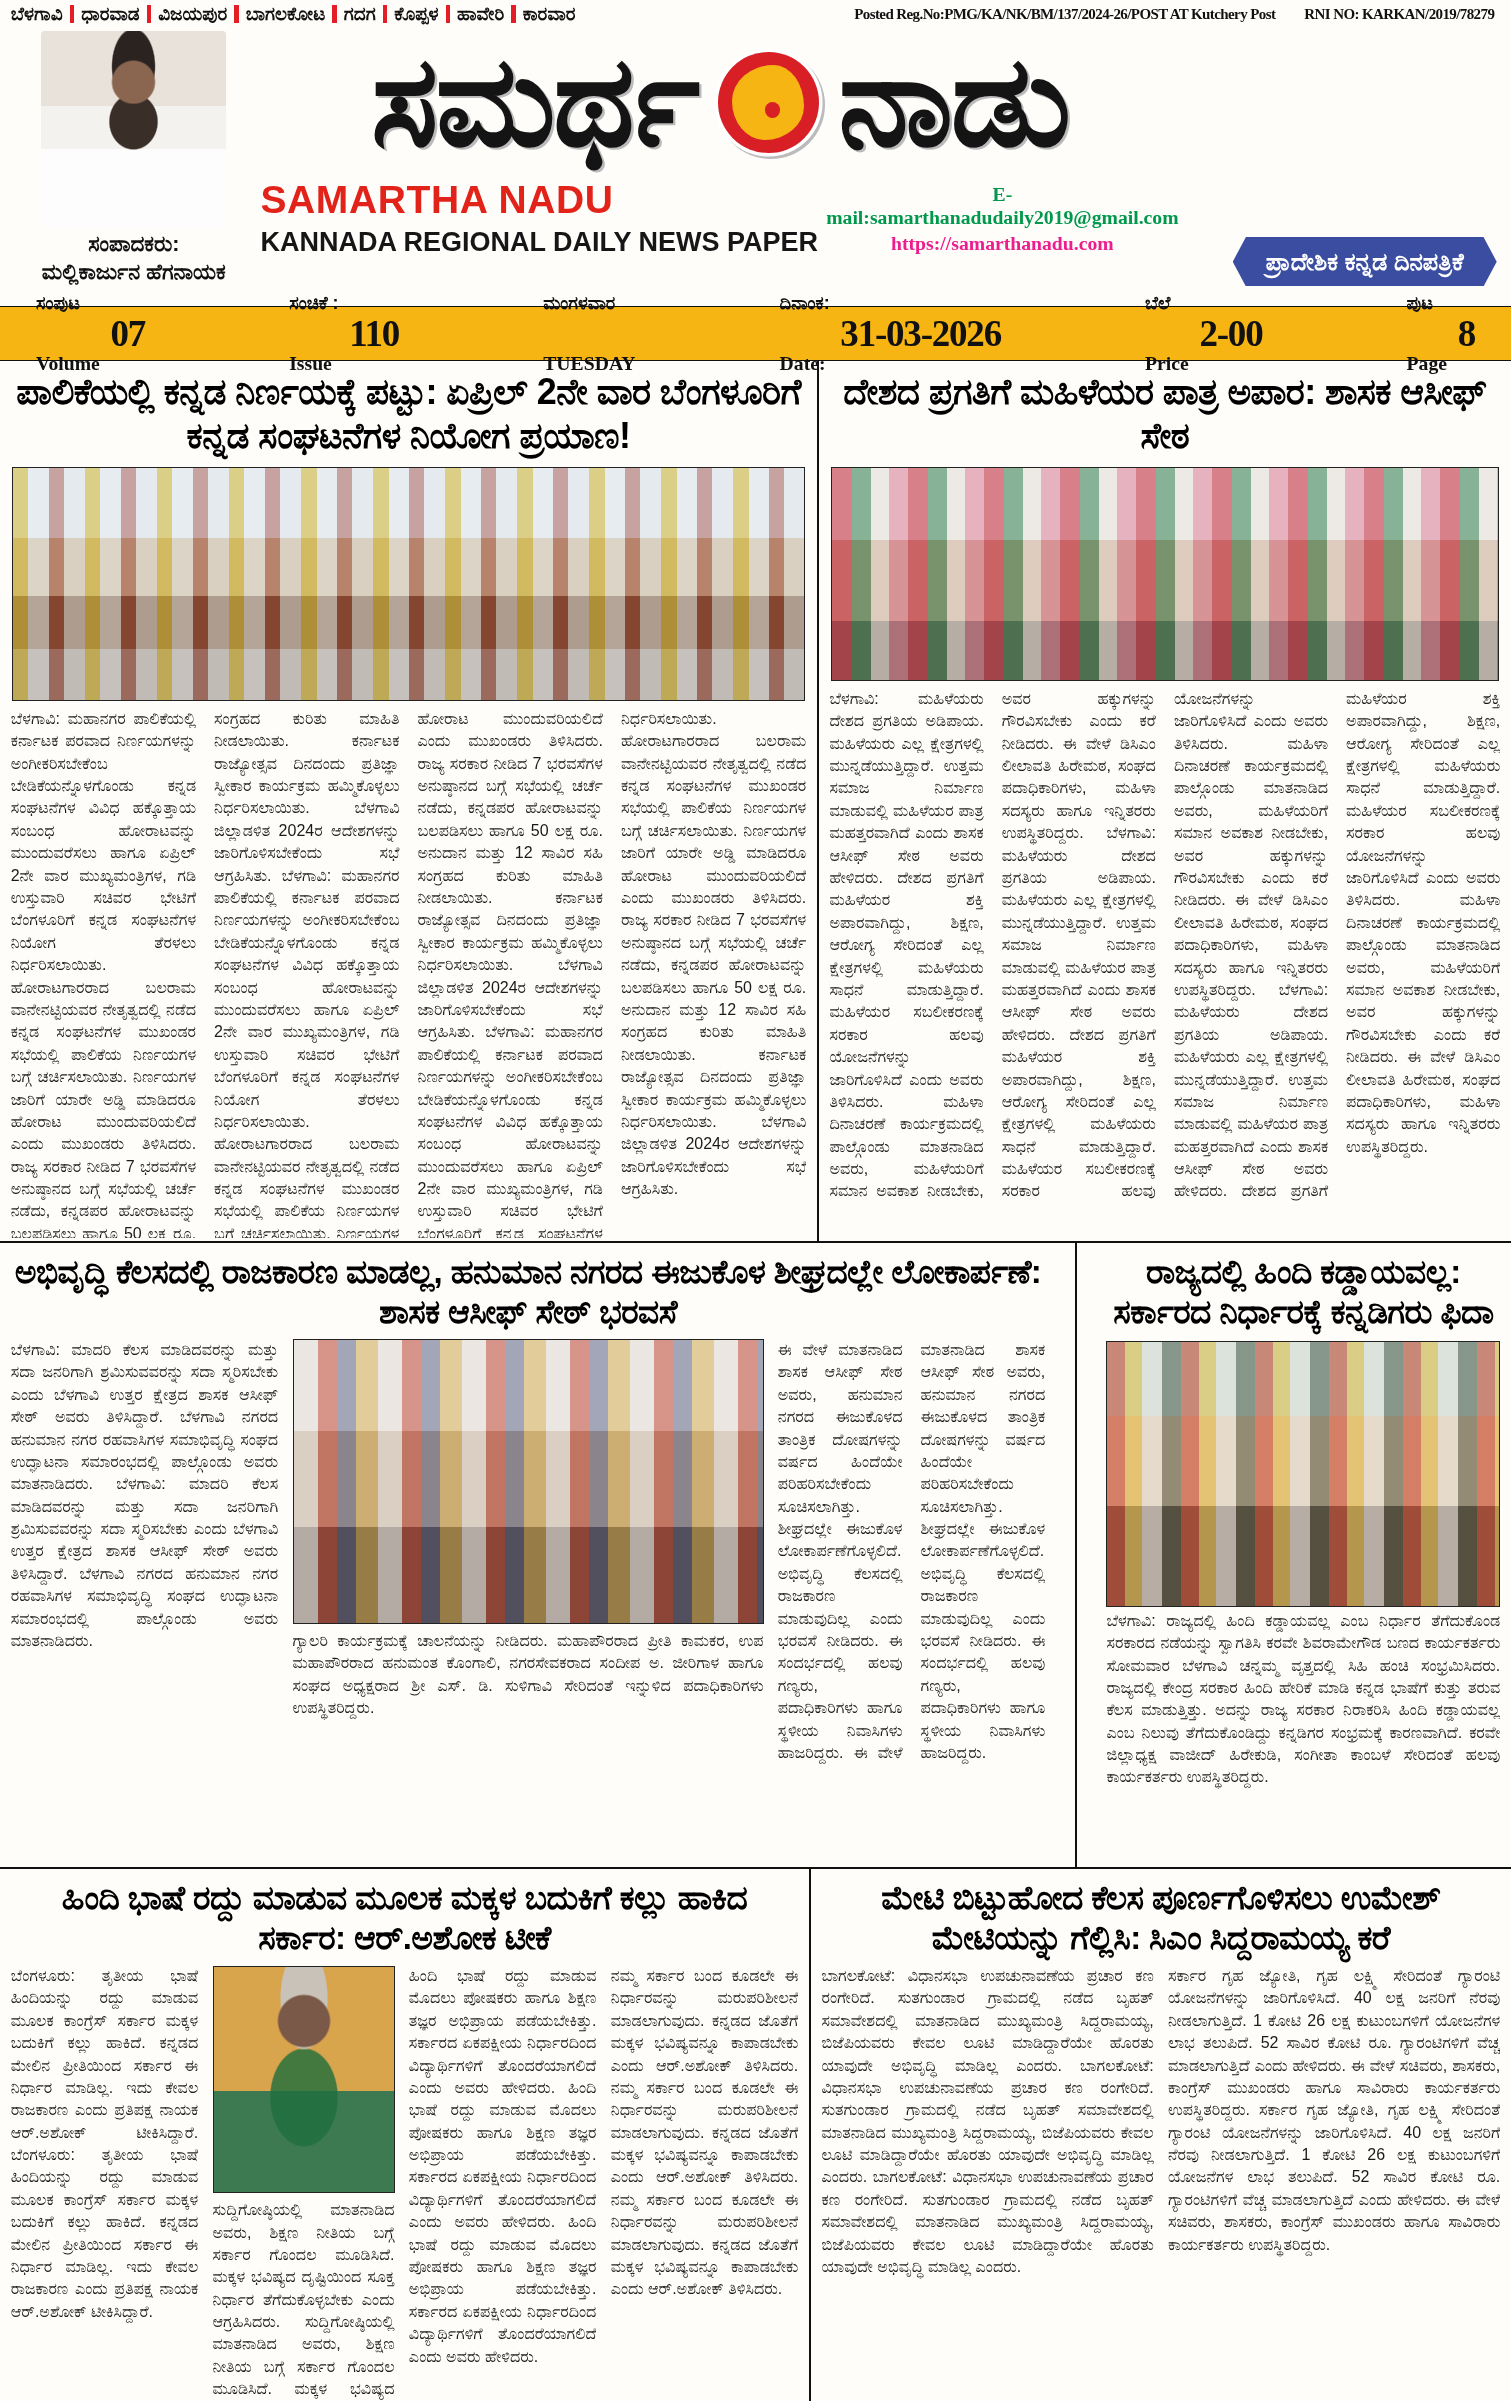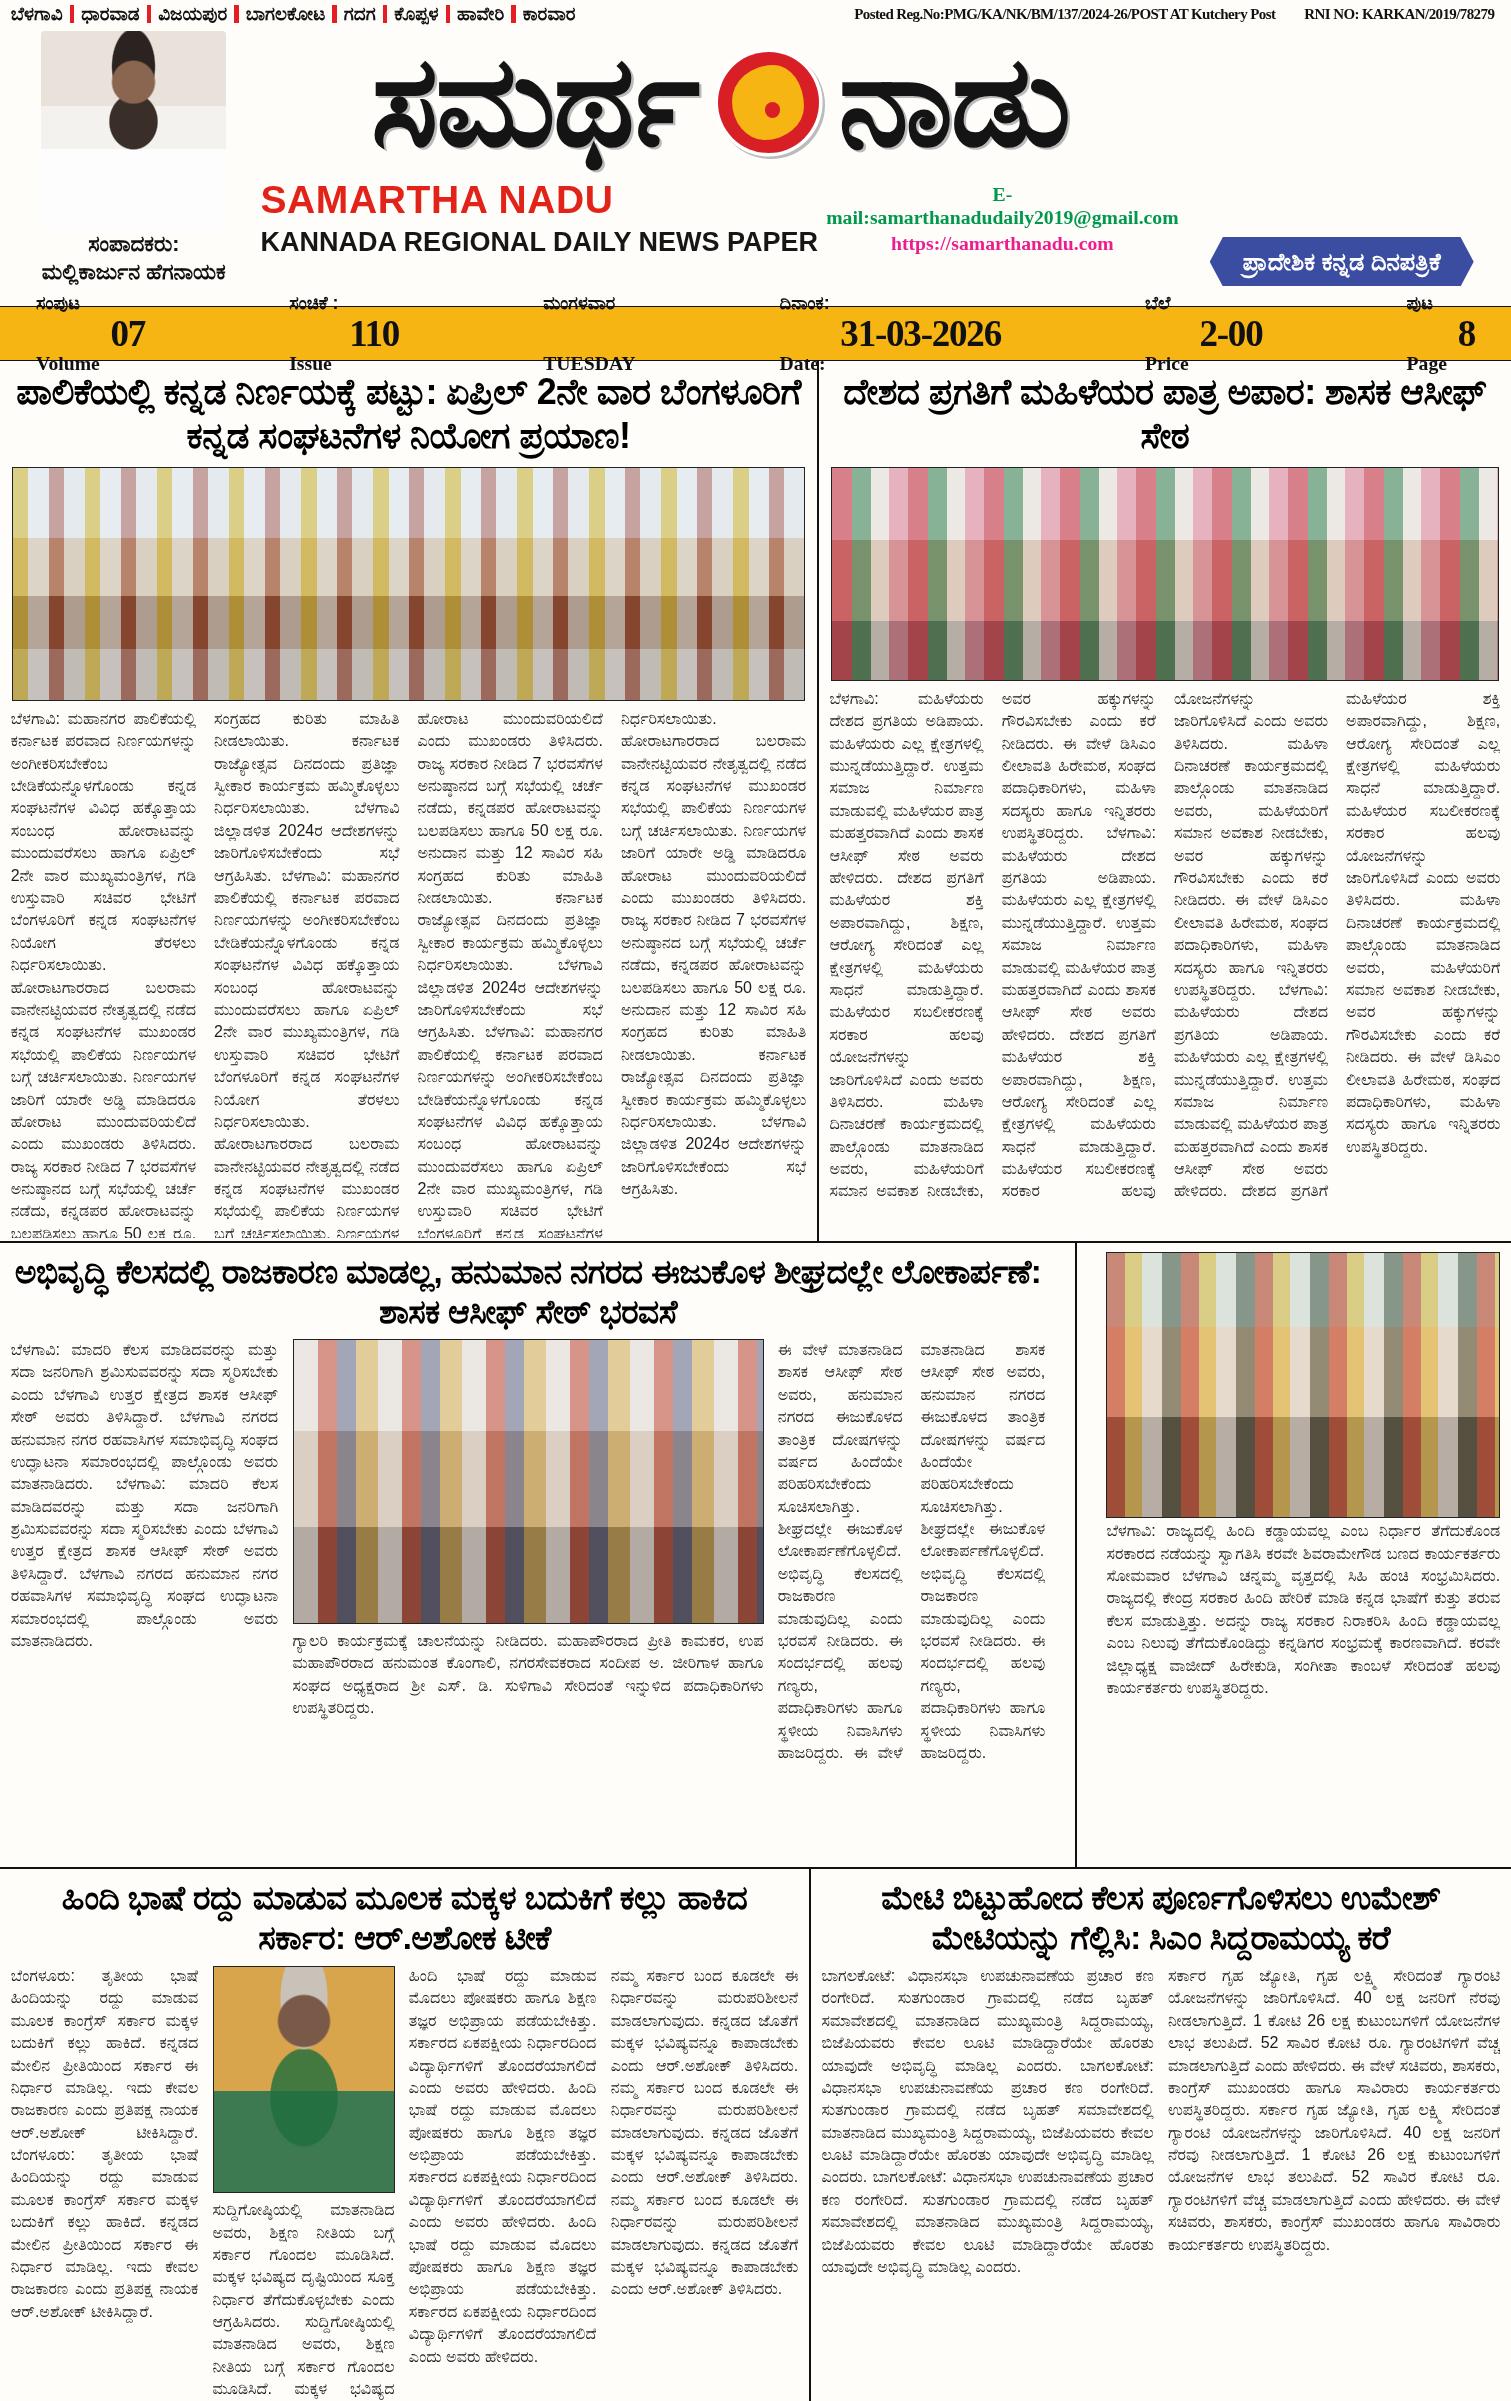--- a/index.html
+++ b/index.html
@@ -70,21 +70,21 @@
     background: #d91f26; border-radius: 50%;
   }
   .mast-sub { display: flex; width: 100%; align-items: flex-end; margin-top: 6px; }
   .sub-left { padding-left: 7.2px; }
   .sub-en-red { color: #e2231a; font-weight: 800; font-size: 39px; letter-spacing: 0.6px; }
   .sub-en-black { color: #161616; font-weight: 800; font-size: 27px; margin-top: 4.8px; letter-spacing: 0; }
   .sub-mid { flex: 1; text-align: center; padding-bottom: 2.4px; }
   .email { color: #00984c; font-size: 19.7px; font-weight: 600; font-family: "Liberation Serif", serif; }
   .website { color: #ec1e8e; font-size: 19.7px; font-weight: 600; font-family: "Liberation Serif", serif; margin-top: 3.6px; }
 
-  .mast-right { width: 310px; flex: none; display: flex; align-items: flex-end; justify-content: center; padding-bottom: 20px; }
+  .mast-right { width: 310px; flex: none; display: flex; align-items: flex-end; justify-content: flex-end; padding-bottom: 20px; }
   .ribbon {
     background: #3b4da0; color: #fff; font-weight: 800; font-size: 24px;
     padding: 10.7px 33px; white-space: nowrap;
     clip-path: polygon(0 50%, 5% 0, 95% 0, 100% 50%, 95% 100%, 5% 100%);
   }
 
   
   .infobar {
     height: 55px;
     background: #f7b514;
@@ -288,20 +288,21 @@
         <div class="ccol body" style="width:209px;">ಬೆಳಗಾವಿ: ಮಾದರಿ ಕೆಲಸ ಮಾಡಿದವರನ್ನು ಮತ್ತು ಸದಾ ಜನರಿಗಾಗಿ ಶ್ರಮಿಸುವವರನ್ನು ಸದಾ ಸ್ಮರಿಸಬೇಕು ಎಂದು ಬೆಳಗಾವಿ ಉತ್ತರ ಕ್ಷೇತ್ರದ ಶಾಸಕ ಆಸೀಫ್ ಸೇಠ್ ಅವರು ತಿಳಿಸಿದ್ದಾರೆ. ಬೆಳಗಾವಿ ನಗರದ ಹನುಮಾನ ನಗರ ರಹವಾಸಿಗಳ ಸಮಾಭಿವೃದ್ಧಿ ಸಂಘದ ಉದ್ಘಾಟನಾ ಸಮಾರಂಭದಲ್ಲಿ ಪಾಲ್ಗೊಂಡು ಅವರು ಮಾತನಾಡಿದರು.  ಬೆಳಗಾವಿ: ಮಾದರಿ ಕೆಲಸ ಮಾಡಿದವರನ್ನು ಮತ್ತು ಸದಾ ಜನರಿಗಾಗಿ ಶ್ರಮಿಸುವವರನ್ನು ಸದಾ ಸ್ಮರಿಸಬೇಕು ಎಂದು ಬೆಳಗಾವಿ ಉತ್ತರ ಕ್ಷೇತ್ರದ ಶಾಸಕ ಆಸೀಫ್ ಸೇಠ್ ಅವರು ತಿಳಿಸಿದ್ದಾರೆ. ಬೆಳಗಾವಿ ನಗರದ ಹನುಮಾನ ನಗರ ರಹವಾಸಿಗಳ ಸಮಾಭಿವೃದ್ಧಿ ಸಂಘದ ಉದ್ಘಾಟನಾ ಸಮಾರಂಭದಲ್ಲಿ ಪಾಲ್ಗೊಂಡು ಅವರು ಮಾತನಾಡಿದರು.</div>
         <div class="ccol" style="width:471px;display:flex;flex-direction:column;">
           <div class="photo ph-dais"></div>
           <div class="body" style="margin-top:6px;">ಗ್ಯಾಲರಿ ಕಾರ್ಯಕ್ರಮಕ್ಕೆ ಚಾಲನೆಯನ್ನು ನೀಡಿದರು. ಮಹಾಪೌರರಾದ ಪ್ರೀತಿ ಕಾಮಕರ, ಉಪ ಮಹಾಪೌರರಾದ ಹನುಮಂತ ಕೊಂಗಾಲಿ, ನಗರಸೇವಕರಾದ ಸಂದೀಪ ಅ. ಜೀರಿಗಾಳ ಹಾಗೂ ಸಂಘದ ಅಧ್ಯಕ್ಷರಾದ ಶ್ರೀ ಎಸ್. ಡಿ. ಸುಳಿಗಾವಿ ಸೇರಿದಂತೆ ಇನ್ನುಳಿದ ಪದಾಧಿಕಾರಿಗಳು ಉಪಸ್ಥಿತರಿದ್ದರು.</div>
         </div>
         <div class="ccol body cols-2" style="flex:1;">ಈ ವೇಳೆ ಮಾತನಾಡಿದ ಶಾಸಕ ಆಸೀಫ್ ಸೇಠ ಅವರು, ಹನುಮಾನ ನಗರದ ಈಜುಕೊಳದ ತಾಂತ್ರಿಕ ದೋಷಗಳನ್ನು ವರ್ಷದ ಹಿಂದೆಯೇ ಪರಿಹರಿಸಬೇಕೆಂದು ಸೂಚಿಸಲಾಗಿತ್ತು. ಶೀಘ್ರದಲ್ಲೇ ಈಜುಕೊಳ ಲೋಕಾರ್ಪಣೆಗೊಳ್ಳಲಿದೆ. ಅಭಿವೃದ್ಧಿ ಕೆಲಸದಲ್ಲಿ ರಾಜಕಾರಣ ಮಾಡುವುದಿಲ್ಲ ಎಂದು ಭರವಸೆ ನೀಡಿದರು. ಈ ಸಂದರ್ಭದಲ್ಲಿ ಹಲವು ಗಣ್ಯರು, ಪದಾಧಿಕಾರಿಗಳು ಹಾಗೂ ಸ್ಥಳೀಯ ನಿವಾಸಿಗಳು ಹಾಜರಿದ್ದರು.  ಈ ವೇಳೆ ಮಾತನಾಡಿದ ಶಾಸಕ ಆಸೀಫ್ ಸೇಠ ಅವರು, ಹನುಮಾನ ನಗರದ ಈಜುಕೊಳದ ತಾಂತ್ರಿಕ ದೋಷಗಳನ್ನು ವರ್ಷದ ಹಿಂದೆಯೇ ಪರಿಹರಿಸಬೇಕೆಂದು ಸೂಚಿಸಲಾಗಿತ್ತು. ಶೀಘ್ರದಲ್ಲೇ ಈಜುಕೊಳ ಲೋಕಾರ್ಪಣೆಗೊಳ್ಳಲಿದೆ. ಅಭಿವೃದ್ಧಿ ಕೆಲಸದಲ್ಲಿ ರಾಜಕಾರಣ ಮಾಡುವುದಿಲ್ಲ ಎಂದು ಭರವಸೆ ನೀಡಿದರು. ಈ ಸಂದರ್ಭದಲ್ಲಿ ಹಲವು ಗಣ್ಯರು, ಪದಾಧಿಕಾರಿಗಳು ಹಾಗೂ ಸ್ಥಳೀಯ ನಿವಾಸಿಗಳು ಹಾಜರಿದ್ದರು.</div>
       </div>
     </article>
     <div class="vdiv"></div>
     <article class="a-mr">
+      <h2 class="headline small">ರಾಜ್ಯದಲ್ಲಿ ಹಿಂದಿ ಕಡ್ಡಾಯವಲ್ಲ: ಸರ್ಕಾರದ ನಿರ್ಧಾರಕ್ಕೆ ಕನ್ನಡಿಗರು ಫಿದಾ</h2>
       <div class="photo ph-street"></div>
       <div class="body">ಬೆಳಗಾವಿ: ರಾಜ್ಯದಲ್ಲಿ ಹಿಂದಿ ಕಡ್ಡಾಯವಲ್ಲ ಎಂಬ ನಿರ್ಧಾರ ತೆಗೆದುಕೊಂಡ ಸರಕಾರದ ನಡೆಯನ್ನು ಸ್ವಾಗತಿಸಿ ಕರವೇ ಶಿವರಾಮೇಗೌಡ ಬಣದ ಕಾರ್ಯಕರ್ತರು ಸೋಮವಾರ ಬೆಳಗಾವಿ ಚನ್ನಮ್ಮ ವೃತ್ತದಲ್ಲಿ ಸಿಹಿ ಹಂಚಿ ಸಂಭ್ರಮಿಸಿದರು. ರಾಜ್ಯದಲ್ಲಿ ಕೇಂದ್ರ ಸರಕಾರ ಹಿಂದಿ ಹೇರಿಕೆ ಮಾಡಿ ಕನ್ನಡ ಭಾಷೆಗೆ ಕುತ್ತು ತರುವ ಕೆಲಸ ಮಾಡುತ್ತಿತ್ತು. ಅದನ್ನು ರಾಜ್ಯ ಸರಕಾರ ನಿರಾಕರಿಸಿ ಹಿಂದಿ ಕಡ್ಡಾಯವಲ್ಲ ಎಂಬ ನಿಲುವು ತೆಗೆದುಕೊಂಡಿದ್ದು ಕನ್ನಡಿಗರ ಸಂಭ್ರಮಕ್ಕೆ ಕಾರಣವಾಗಿದೆ. ಕರವೇ ಜಿಲ್ಲಾಧ್ಯಕ್ಷ ವಾಜೀದ್ ಹಿರೇಕುಡಿ, ಸಂಗೀತಾ ಕಾಂಬಳೆ ಸೇರಿದಂತೆ ಹಲವು ಕಾರ್ಯಕರ್ತರು ಉಪಸ್ಥಿತರಿದ್ದರು.</div>
     </article>
   </div>
 
   <div class="row row3">
     <article class="a-bl">
       <h2 class="headline small">ಹಿಂದಿ ಭಾಷೆ ರದ್ದು ಮಾಡುವ ಮೂಲಕ ಮಕ್ಕಳ ಬದುಕಿಗೆ ಕಲ್ಲು ಹಾಕಿದ ಸರ್ಕಾರ: ಆರ್.ಅಶೋಕ ಟೀಕೆ</h2>
       <div class="content-row">
         <div class="ccol body" style="flex:1;">ಬೆಂಗಳೂರು: ತೃತೀಯ ಭಾಷೆ ಹಿಂದಿಯನ್ನು ರದ್ದು ಮಾಡುವ ಮೂಲಕ ಕಾಂಗ್ರೆಸ್ ಸರ್ಕಾರ ಮಕ್ಕಳ ಬದುಕಿಗೆ ಕಲ್ಲು ಹಾಕಿದೆ. ಕನ್ನಡದ ಮೇಲಿನ ಪ್ರೀತಿಯಿಂದ ಸರ್ಕಾರ ಈ ನಿರ್ಧಾರ ಮಾಡಿಲ್ಲ. ಇದು ಕೇವಲ ರಾಜಕಾರಣ ಎಂದು ಪ್ರತಿಪಕ್ಷ ನಾಯಕ ಆರ್.ಅಶೋಕ್ ಟೀಕಿಸಿದ್ದಾರೆ.  ಬೆಂಗಳೂರು: ತೃತೀಯ ಭಾಷೆ ಹಿಂದಿಯನ್ನು ರದ್ದು ಮಾಡುವ ಮೂಲಕ ಕಾಂಗ್ರೆಸ್ ಸರ್ಕಾರ ಮಕ್ಕಳ ಬದುಕಿಗೆ ಕಲ್ಲು ಹಾಕಿದೆ. ಕನ್ನಡದ ಮೇಲಿನ ಪ್ರೀತಿಯಿಂದ ಸರ್ಕಾರ ಈ ನಿರ್ಧಾರ ಮಾಡಿಲ್ಲ. ಇದು ಕೇವಲ ರಾಜಕಾರಣ ಎಂದು ಪ್ರತಿಪಕ್ಷ ನಾಯಕ ಆರ್.ಅಶೋಕ್ ಟೀಕಿಸಿದ್ದಾರೆ.</div>

